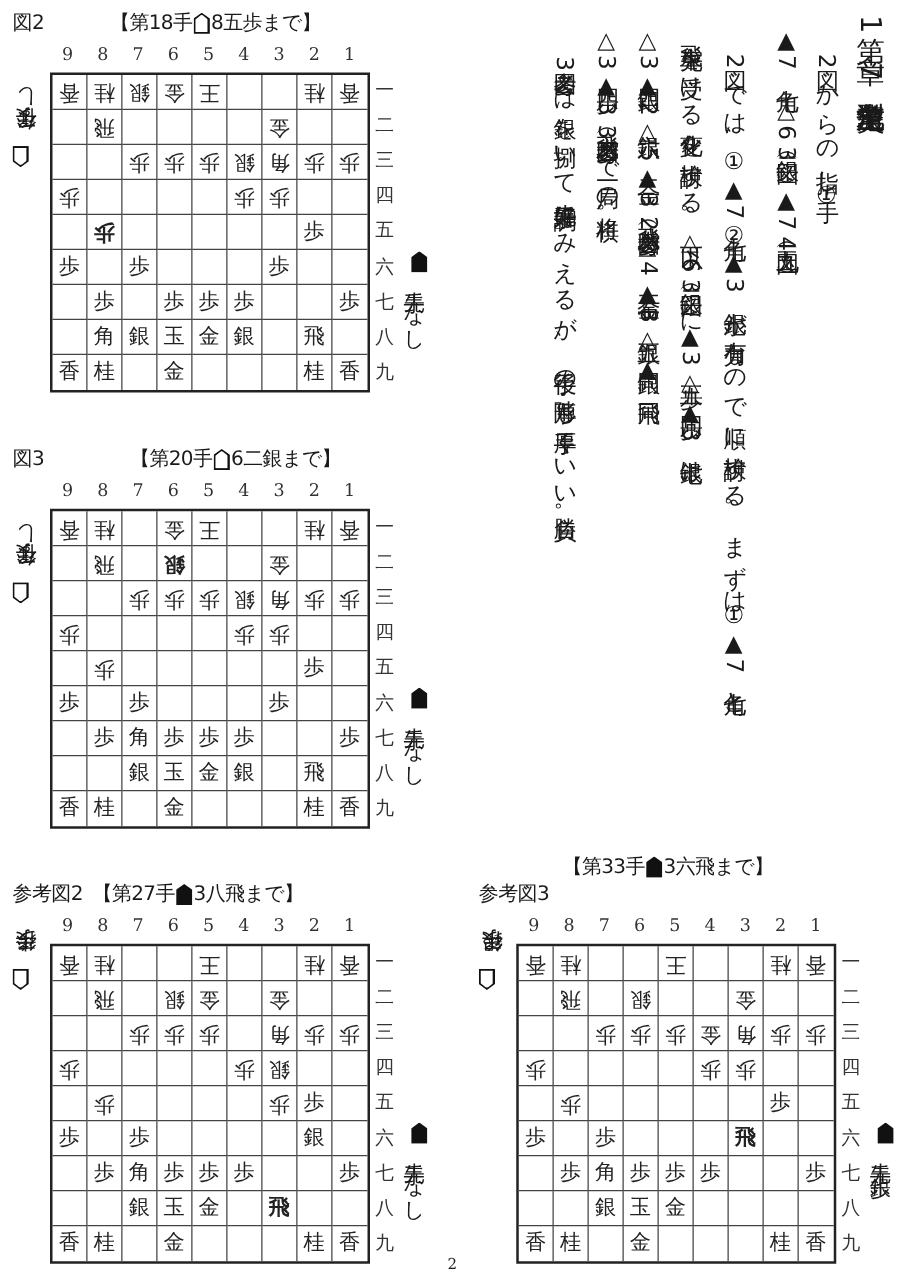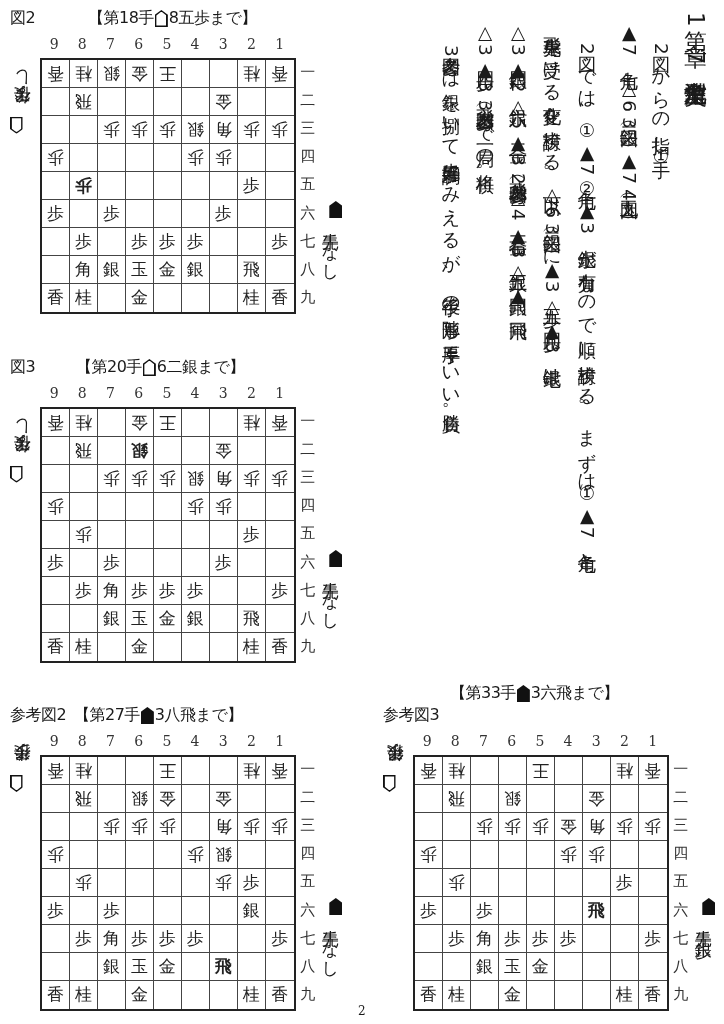--- a/index.html
+++ b/index.html
@@ -236,21 +236,21 @@
     <span style="width:20px; height:28.2px;">四</span>
     <span style="width:20px; height:28.2px;">五</span>
     <span style="width:20px; height:28.2px;">六</span>
     <span style="width:20px; height:28.2px;">七</span>
     <span style="width:20px; height:28.2px;">八</span>
     <span style="width:20px; height:28.2px;">九</span>
   </div>
 <div class="vtext sente-hand" style="left:321.79999999999995px; top:201px;"><span class="pentagon-b" style="margin-bottom:2px;"></span><span>先手</span><span style="margin-top:12px;">なし</span></div>
 <div class="vtext gote-hand" style="left:10px; top:60px;"><span class="pentagon-w" style="margin-top:2px;"></span><span>後手</span><span style="margin-bottom:18px;">なし</span></div>
 <div class="dlabel" style="left:10px; top:357px;">図3</div>
-<div class="dtitle" style="left:76px; top:357px;"><span>【第20手</span><span class="pentagon-w" style="margin:0 1px;"></span><span>6二銀まで】</span></div>
+<div class="dtitle" style="left:104px; top:357px;"><span>【第20手</span><span class="pentagon-w" style="margin:0 1px;"></span><span>6二銀まで】</span></div>
 <div class="files" style="left:40px; top:385px;">
     <span style="width:28.2px;">9</span>
     <span style="width:28.2px;">8</span>
     <span style="width:28.2px;">7</span>
     <span style="width:28.2px;">6</span>
     <span style="width:28.2px;">5</span>
     <span style="width:28.2px;">4</span>
     <span style="width:28.2px;">3</span>
     <span style="width:28.2px;">2</span>
     <span style="width:28.2px;">1</span>

